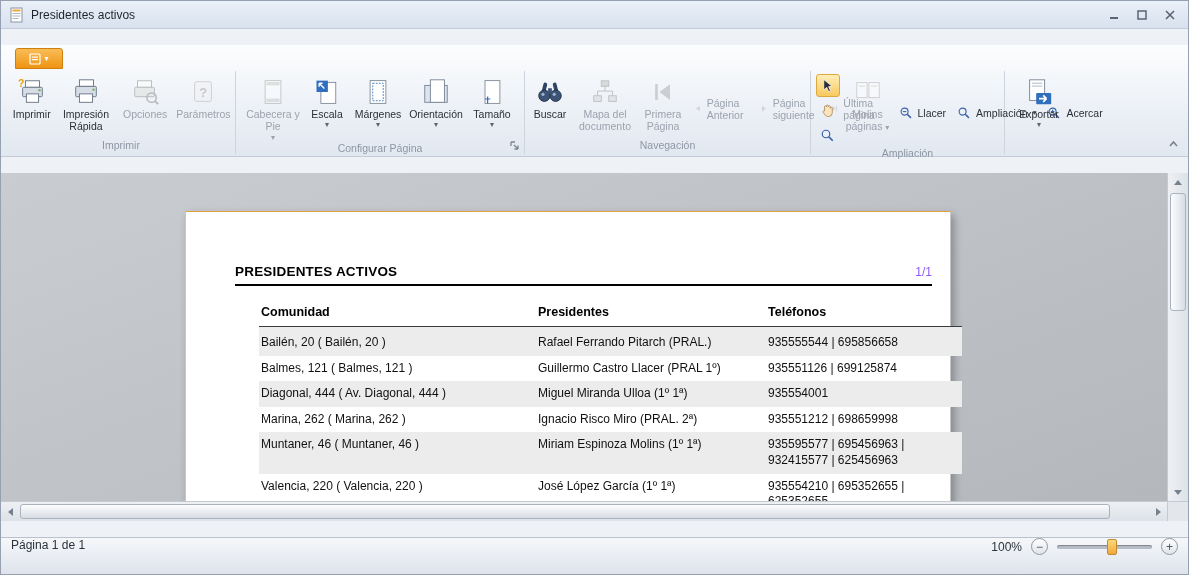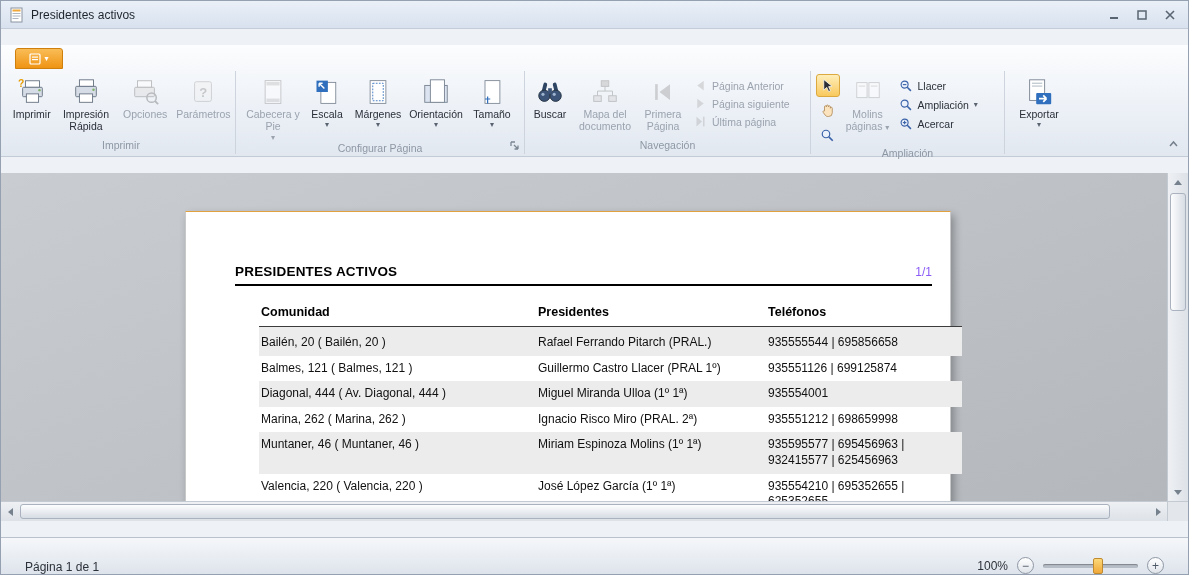--- a/index.html
+++ b/index.html
@@ -27,21 +27,21 @@
   .rgroup { display:flex; flex-direction:column; border-right:1px solid #cdd4de; padding:0 2px; position:relative; }
   .rbuttons { flex:1; display:flex; align-items:stretch; justify-content:center; gap:1px; padding-top:1px; }
   .rlabel { height:15px; text-align:center; font-size:10.5px; color:#8d97a4; }
   .bigbtn { display:flex; flex-direction:column; align-items:center; padding:3px 2px 0; border-radius:3px; cursor:default; }
   .bicon { height:33px; display:flex; align-items:center; justify-content:center; }
   .blabelwrap { font-size:10.5px; line-height:1.18; text-align:center; color:#2a3039; }
   .arrow { font-size:8px; color:#5a6370; line-height:1; }
   .arrow-below { display:block; margin-top:1px; }
   .disabled .blabelwrap, .disabled span, .smallbtn.disabled { color:#9ba3ae !important; }
   .disabled svg { opacity:.45; filter:grayscale(1); }
-  .stack { display:flex; flex-direction:column; gap:3px; padding-top:6px; }
+  .stack { display:flex; flex-direction:row; gap:3px; padding-top:6px; }
   .smallbtn { display:flex; align-items:center; gap:5px; font-size:10.5px; color:#2a3039;
     padding:1px 4px; border-radius:2px; }
   .toolcol { display:flex; flex-direction:column; gap:2px; padding:2px 1px 0; }
   .toolbtn { width:24px; height:23px; display:flex; align-items:center; justify-content:center; border-radius:3px; }
   .toolbtn.selected { background:linear-gradient(#feeeb9,#f9c95e); border:1px solid #dca93f; }
   .launcher { position:absolute; right:3px; bottom:2px; width:12px; height:12px; }
   .collapse { position:absolute; right:7px; bottom:5px; width:16px; height:14px;
     display:flex; align-items:center; justify-content:center; border-radius:2px; }
 
   
@@ -79,22 +79,22 @@
   .sarr.down { bottom:0; left:0; right:0; height:18px; }
   .sarr.left { left:0; top:0; bottom:0; width:18px; }
   .sarr.right { right:0; top:0; bottom:0; width:18px; }
   .tri { width:0; height:0; }
   .tri.t-up   { border-left:4px solid transparent; border-right:4px solid transparent; border-bottom:5px solid #76818e; }
   .tri.t-down { border-left:4px solid transparent; border-right:4px solid transparent; border-top:5px solid #76818e; }
   .tri.t-left { border-top:4px solid transparent; border-bottom:4px solid transparent; border-right:5px solid #76818e; }
   .tri.t-right{ border-top:4px solid transparent; border-bottom:4px solid transparent; border-left:5px solid #76818e; }
 
   
-  .statusbar { height:37px; flex:0 0 37px; display:flex; align-items:flex-end;
-    background:linear-gradient(#f5f7fa,#dee4ec); border-top:1px solid #b8c1cc; padding:0 24px; }
+  .statusbar { height:37px; flex:0 0 37px; display:flex; align-items:flex-start;
+    background:linear-gradient(#f5f7fa,#dee4ec); border-top:1px solid #b8c1cc; padding:0 10px; }
   .status-left { font-size:12px; color:#2c3239; }
   .status-right { margin-left:auto; display:flex; align-items:center; gap:9px; }
   .zoomval { font-size:12px; color:#2c3239; }
   .zbtn { width:17px; height:17px; border-radius:50%; border:1px solid #8e98a4;
     background:linear-gradient(#ffffff,#dfe4ea); display:flex; align-items:center; justify-content:center;
     font-size:12px; color:#4e5966; line-height:0; }
   .zslider { width:95px; height:4px; background:#b6bdc6; border-radius:2px; position:relative;
     box-shadow:inset 0 1px 1px rgba(0,0,0,.3); }
   .zthumb { position:absolute; left:50px; top:-6px; width:10px; height:16px;
     background:linear-gradient(#fcd979,#f0a83a); border:1px solid #c08a2e; border-radius:2px; }

